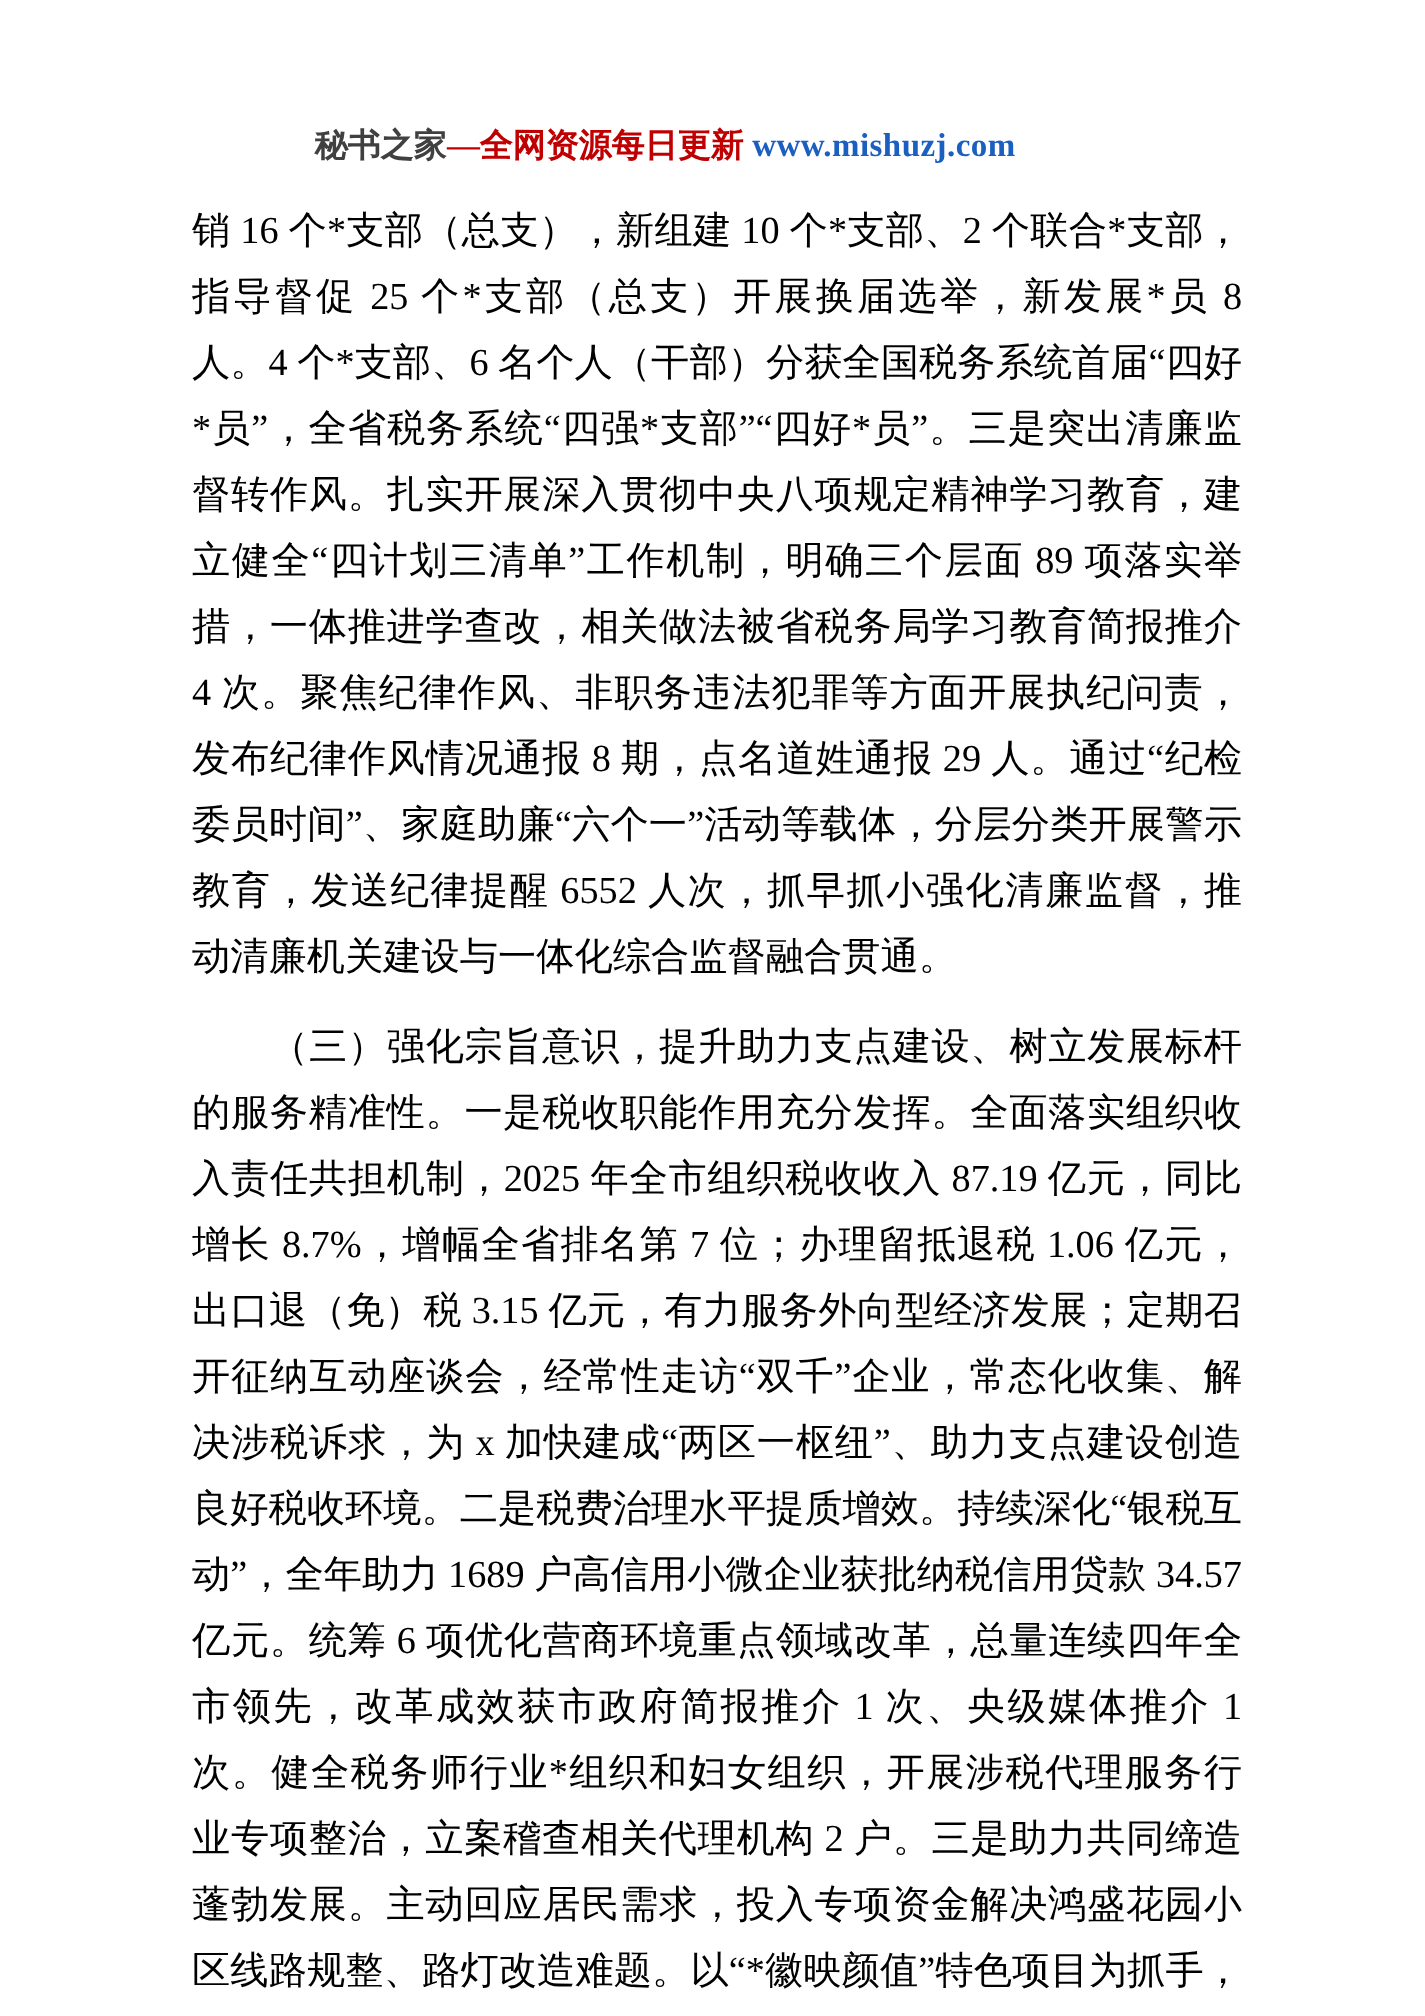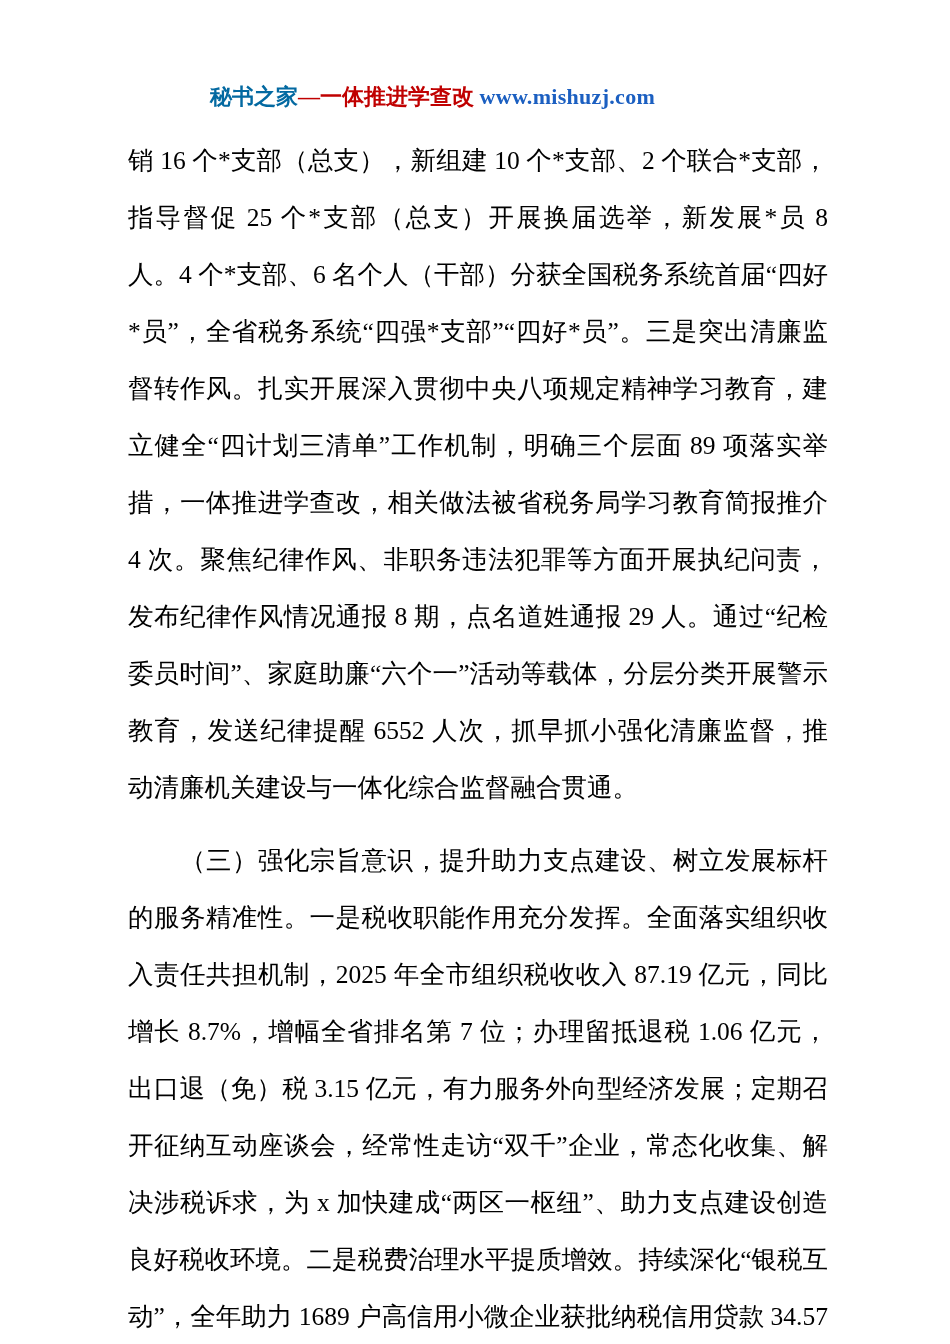--- a/index.html
+++ b/index.html
@@ -25,21 +25,21 @@
   .watermark {
     position: absolute;
     top: 86px;
     left: 210px;
     white-space: nowrap;
     font-size: 22px;
     font-weight: bold;
     line-height: 1;
   }
   .wm-brand {
-    color: #0369a1;
+    color: #404040;
     font-family: Liberation Mono, monospace;
   }
   .wm-sep {
     color: #c00000;
   }
   .wm-tag {
     color: #c00000;
   }
   .wm-url {
     color: #1b5fc1;
@@ -48,41 +48,41 @@
     margin-top: 32px;
   }
   .doc-body {
     position: absolute;
     top: 132px;
     left: 128px;
     width: 700px;
   }
   .para {
     font-size: 25.5px;
-    line-height: 57px;
+    line-height: 44px;
     text-align: justify;
     text-justify: inter-ideograph;
     margin: 0;
     letter-spacing: 0px;
     font-family: "Liberation Serif", "DejaVu Serif", serif;
   }
   .para + .para {
     margin-top: 16px;
   }
   .indent {
     text-indent: 52px;
   }
 </style>
 </head>
 <body>
 
 <div class="page">
 
   <div class="watermark">
-    <span class="wm-brand">秘书之家</span><span class="wm-sep">—</span><span class="wm-tag">一体推进学查改</span> <span class="wm-url">www.mishuzj.com</span>
+    <span class="wm-brand">秘书之家</span><span class="wm-sep">—</span><span class="wm-tag">全网资源每日更新</span> <span class="wm-url">www.mishuzj.com</span>
   </div>
 
   <div class="doc-body">
     <p class="para">销 16 个*支部（总支），新组建 10 个*支部、2 个联合*支部，指导督促 25 个*支部（总支）开展换届选举，新发展*员 8 人。4 个*支部、6 名个人（干部）分获全国税务系统首届“四好*员”，全省税务系统“四强*支部”“四好*员”。三是突出清廉监督转作风。扎实开展深入贯彻中央八项规定精神学习教育，建立健全“四计划三清单”工作机制，明确三个层面 89 项落实举措，一体推进学查改，相关做法被省税务局学习教育简报推介 4 次。聚焦纪律作风、非职务违法犯罪等方面开展执纪问责，发布纪律作风情况通报 8 期，点名道姓通报 29 人。通过“纪检委员时间”、家庭助廉“六个一”活动等载体，分层分类开展警示教育，发送纪律提醒 6552 人次，抓早抓小强化清廉监督，推动清廉机关建设与一体化综合监督融合贯通。</p>
     <p class="para indent">（三）强化宗旨意识，提升助力支点建设、树立发展标杆的服务精准性。一是税收职能作用充分发挥。全面落实组织收入责任共担机制，2025 年全市组织税收收入 87.19 亿元，同比增长 8.7%，增幅全省排名第 7 位；办理留抵退税 1.06 亿元，出口退（免）税 3.15 亿元，有力服务外向型经济发展；定期召开征纳互动座谈会，经常性走访“双千”企业，常态化收集、解决涉税诉求，为 x 加快建成“两区一枢纽”、助力支点建设创造良好税收环境。二是税费治理水平提质增效。持续深化“银税互动”，全年助力 1689 户高信用小微企业获批纳税信用贷款 34.57 亿元。统筹 6 项优化营商环境重点领域改革，总量连续四年全市领先，改革成效获市政府简报推介 1 次、央级媒体推介 1 次。健全税务师行业*组织和妇女组织，开展涉税代理服务行业专项整治，立案稽查相关代理机构 2 户。三是助力共同缔造蓬勃发展。主动回应居民需求，投入专项资金解决鸿盛花园小区线路规整、路灯改造难题。以“*徽映颜值”特色项目为抓手，统筹组织驻村工作队、*员先锋队、爱心妈妈投身张祖村库区移民美丽家园工程、和美乡村示范片建设项目，</p>
   </div>
 
 </div>
 
 </body></html>

